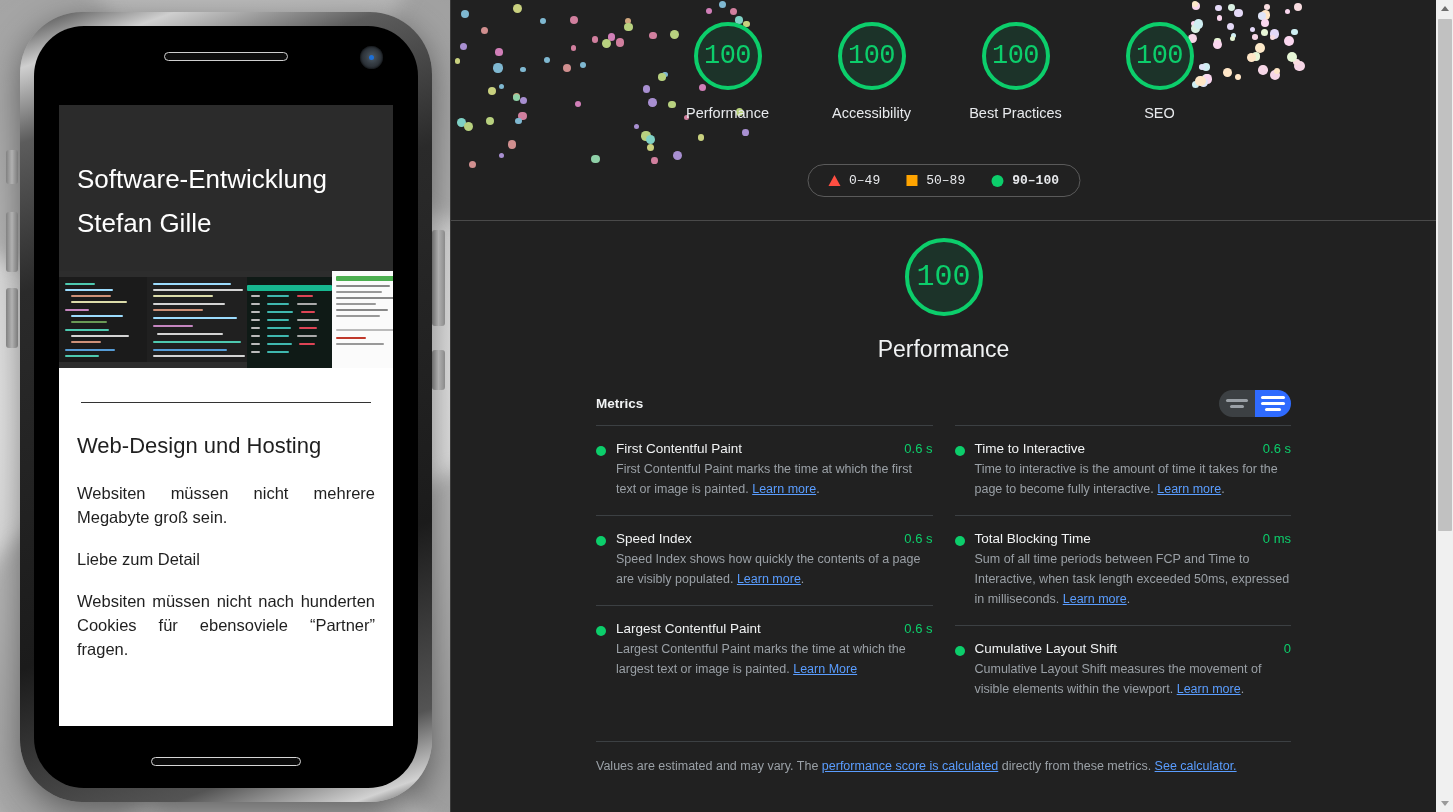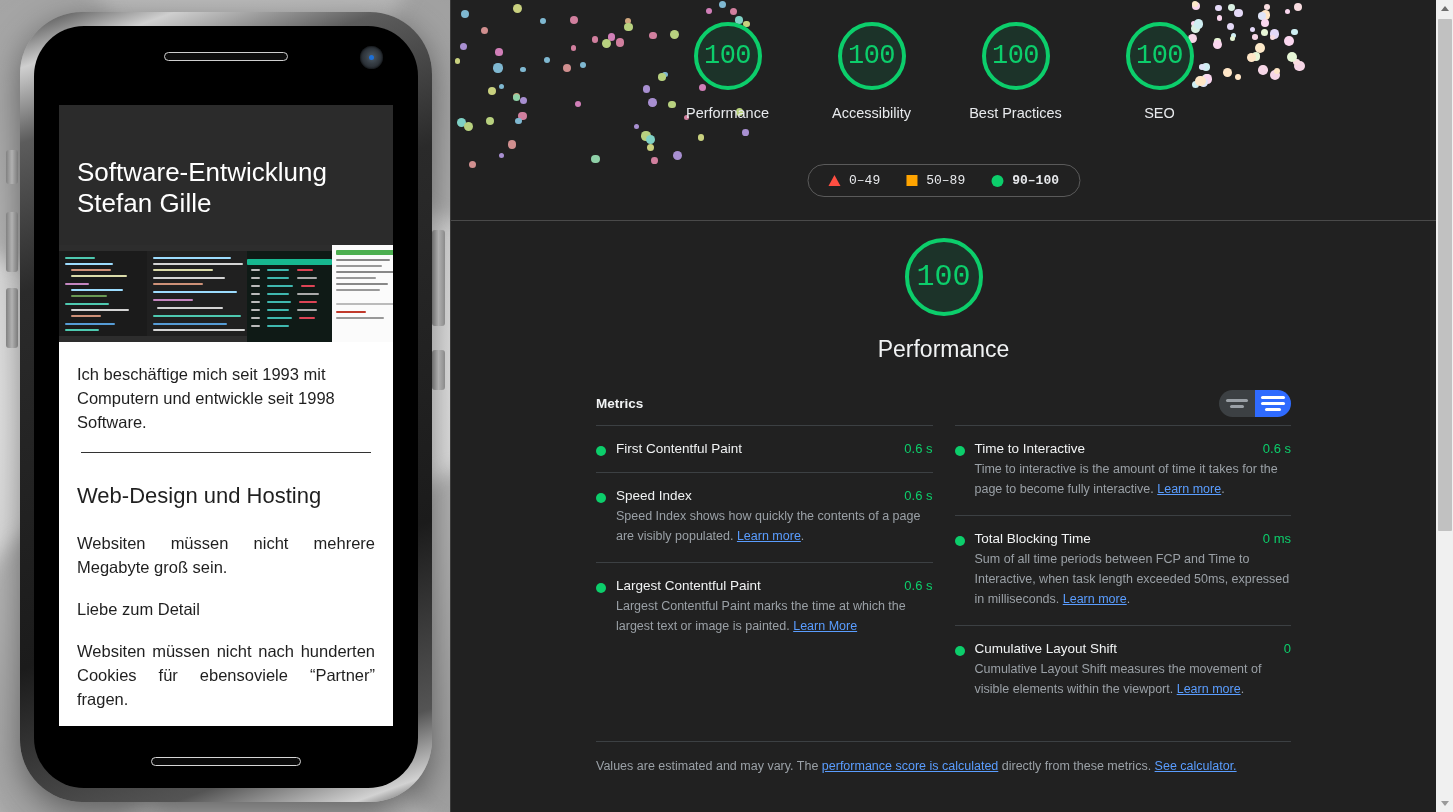--- a/index.html
+++ b/index.html
@@ -65,21 +65,21 @@
     width: 150px; height: 9px; border-radius: 5px; background:#0a0a0a; border:1.3px solid #d6d6d6;
   }
 
   
   .page {
     position: absolute; left: 25px; top: 79px; right: 25px; bottom: 62px;
     background: #fff; overflow: hidden;
   }
   .page-hero { background: #2b2b2b; padding: 30px 18px 26px 18px; }
   .hero-domain { color:#e9e9e9; font-size: 20px; letter-spacing:.2px; }
-  .hero-title { color:#ffffff; font-size: 26px; line-height: 31px; margin-top: 22px; font-weight: 400; }
+  .hero-title { color:#ffffff; font-size: 26px; line-height: 44px; margin-top: 22px; font-weight: 400; }
 
   .screenshot-strip { height: 97px; display:flex; background:#141414; }
   .ss { position: relative; overflow: hidden; }
   .ss-a { flex: 0 0 88px; background:#1b1b1b; }
   .ss-b { flex: 0 0 100px; background:#202020; }
   .ss-c { flex: 0 0 85px; background:#0f1a16; }
   .ss-d { flex: 1 1 auto; background:#fbfbfb; }
   .codeline { position:absolute; height:2px; border-radius:1px; }
   .term-top { position:absolute; left:0; right:0; top:0; height:6px; background:#2d2d2d; }
   .term-bot { position:absolute; left:0; right:0; bottom:0; height:6px; background:#2d2d2d; }
@@ -280,21 +280,20 @@
               <div class="codeline" style="left:4px;top:38px;width:52px;background:#888"></div>
               <div class="codeline" style="left:4px;top:44px;width:44px;background:#999"></div>
               <div class="codeline" style="left:4px;top:58px;width:62px;background:#bbb"></div>
               <div class="codeline" style="left:4px;top:66px;width:30px;background:#c0392b"></div>
               <div class="codeline" style="left:4px;top:72px;width:48px;background:#999"></div>
 
             </div>
           </div>
 
           <div class="page-body">
-            <div class="para">Ich beschäftige mich seit 1993 mit Computern und entwickle seit 1998 Software.</div>
             <div class="hr"></div>
             <div class="h2">Web-Design und Hosting</div>
             <div class="para just">Websiten müssen nicht mehrere Megabyte groß sein.</div>
             <div class="para">Liebe zum Detail</div>
             <div class="para just">Websiten müssen nicht nach hunderten Cookies für ebensoviele “Partner” fragen.</div>
           </div>
         </div>
 
         <div class="home-bar"></div>
       </div>
@@ -476,20 +475,21 @@
       <div class="metric-cols">
 
         <div class="metric-col">
           <div class="metric">
             <span class="m-dot"></span>
             <div class="m-main">
               <div class="m-titlerow">
                 <span class="m-title">First Contentful Paint</span>
                 <span class="m-value">0.6 s</span>
               </div>
+              <div class="m-desc"><span>First Contentful Paint marks the time at which the first text or image is painted. </span><a href="#">Learn more</a><span>.</span></div>
             </div>
           </div>
 
           <div class="metric">
             <span class="m-dot"></span>
             <div class="m-main">
               <div class="m-titlerow">
                 <span class="m-title">Speed Index</span>
                 <span class="m-value">0.6 s</span>
               </div>

